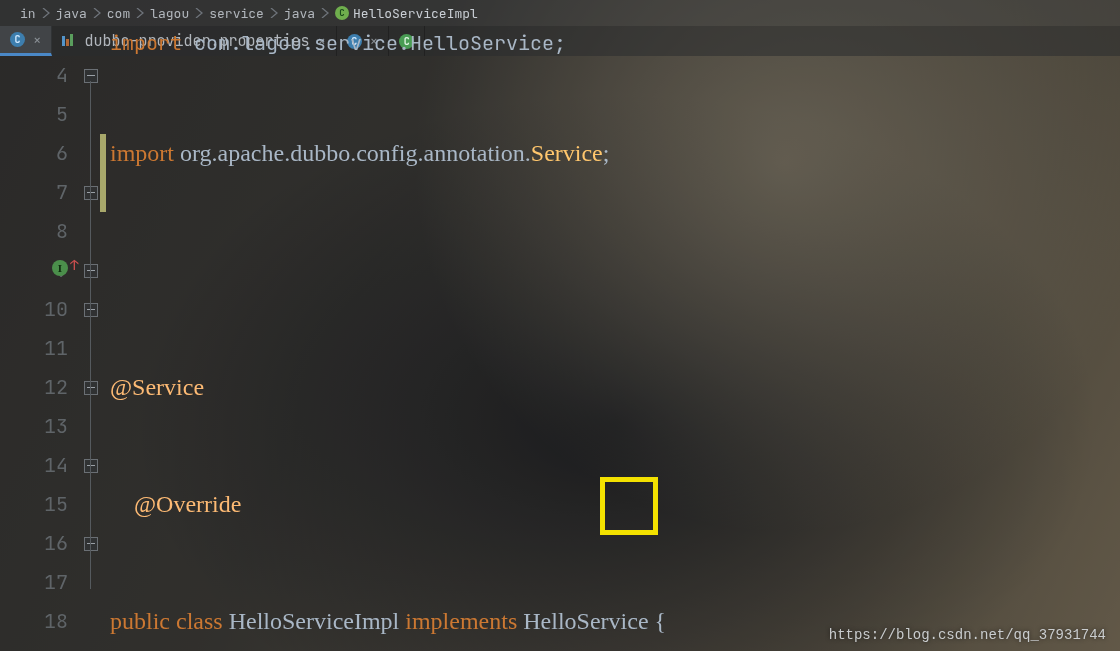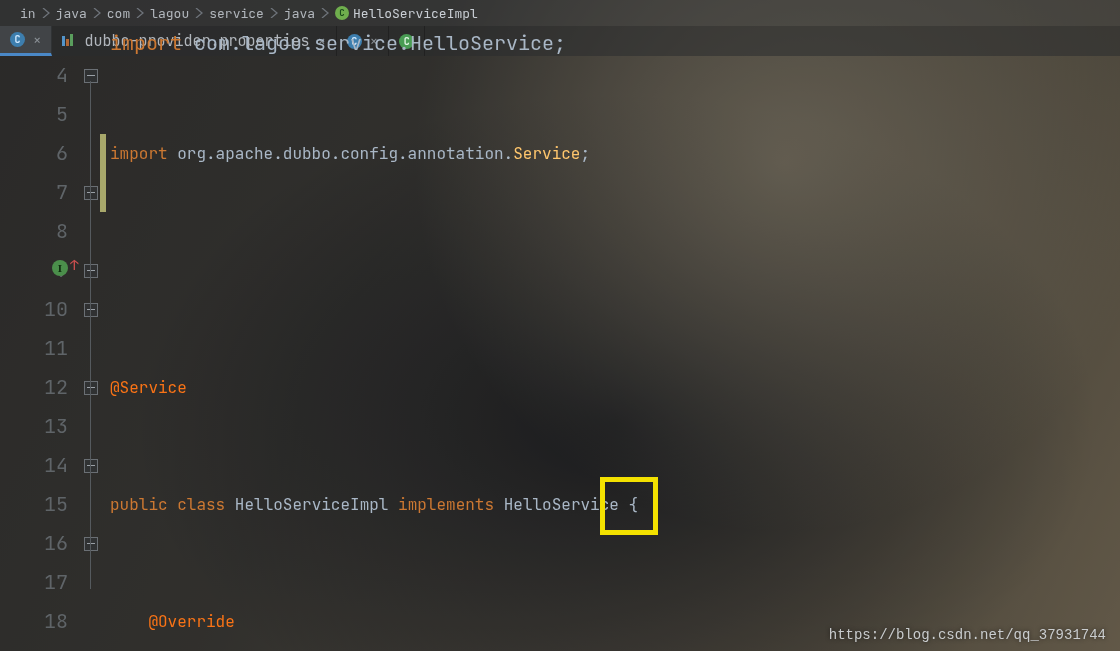--- a/index.html
+++ b/index.html
@@ -48,25 +48,25 @@
   .gutter{width:82px;flex:none;text-align:right;padding-right:14px;box-sizing:border-box;
     font-size:20px;color:#5f6468;user-select:none;position:relative;}
   .gutter .ln{height:39px;line-height:39px;}
   .fold-col{position:absolute;left:82px;top:0;width:18px;}
   .fold-mark{position:absolute;left:2px;width:12px;height:12px;border:1px solid #6a6f74;
     background:rgba(50,53,56,0.6);}
   .fold-mark.minus::before{content:"";position:absolute;left:2px;right:2px;top:5px;height:1px;
     background:#9aa0a6;}
   .fold-line{position:absolute;left:8px;width:0;border-left:1px solid #555a5e;}
 
-  .code{flex:1;font-size:16px;line-height:39px;white-space:pre;position:relative;
-    padding-left:28px;}
+  .code{flex:1;font-size:24px;line-height:39px;white-space:pre;position:relative;
+    padding-left:28px;font-family:Liberation Serif, serif;}
   .code .row{height:39px;}
   .kw{color:#cc7832;}
-  .ann{color:#f97316;}
+  .ann{color:#fdba74;}
   .type{color:#a9b7c6;}
   .imp-seg{color:#a9b7c6;}
   .imp-last{color:#ffc66d;}
   .modbar{position:absolute;left:100px;top:0;width:6px;background:#a8a86b;}
 
   .i-mark{position:absolute;left:52px;width:16px;height:16px;border-radius:50%;
     background:#4b8f4b;display:flex;align-items:center;justify-content:center;
     font-size:11px;font-weight:700;color:#0e2c0e;font-family:serif;}
   .up-arrow{position:absolute;left:70px;color:#d05050;font-size:14px;font-weight:700;}
 
@@ -196,22 +196,22 @@
       <div class="fold-mark minus" style="top:325px"></div>
       <div class="fold-mark minus" style="top:403px"></div>
       <div class="fold-mark minus" style="top:481px"></div>
       <div class="fold-line" style="top:25px;height:508px"></div>
     </div>
 
     <div class="code">
       <div class="row"><span class="kw">import</span> <span class="imp-seg">org.apache.dubbo.config.annotation.</span><span class="imp-last">Service</span><span>;</span></div>
       <div class="row"></div>
       <div class="row"><span class="ann">@Service</span></div>
+      <div class="row">    <span class="ann">@Override</span></div>
       <div class="row"><span class="kw">public</span> <span class="kw">class</span> <span class="type">HelloServiceImpl</span> <span class="kw">implements</span> <span class="type">HelloService</span><span> {</span></div>
-      <div class="row">    <span class="ann">@Override</span></div>
       
       
       
       
       
       
       
       
       
       

